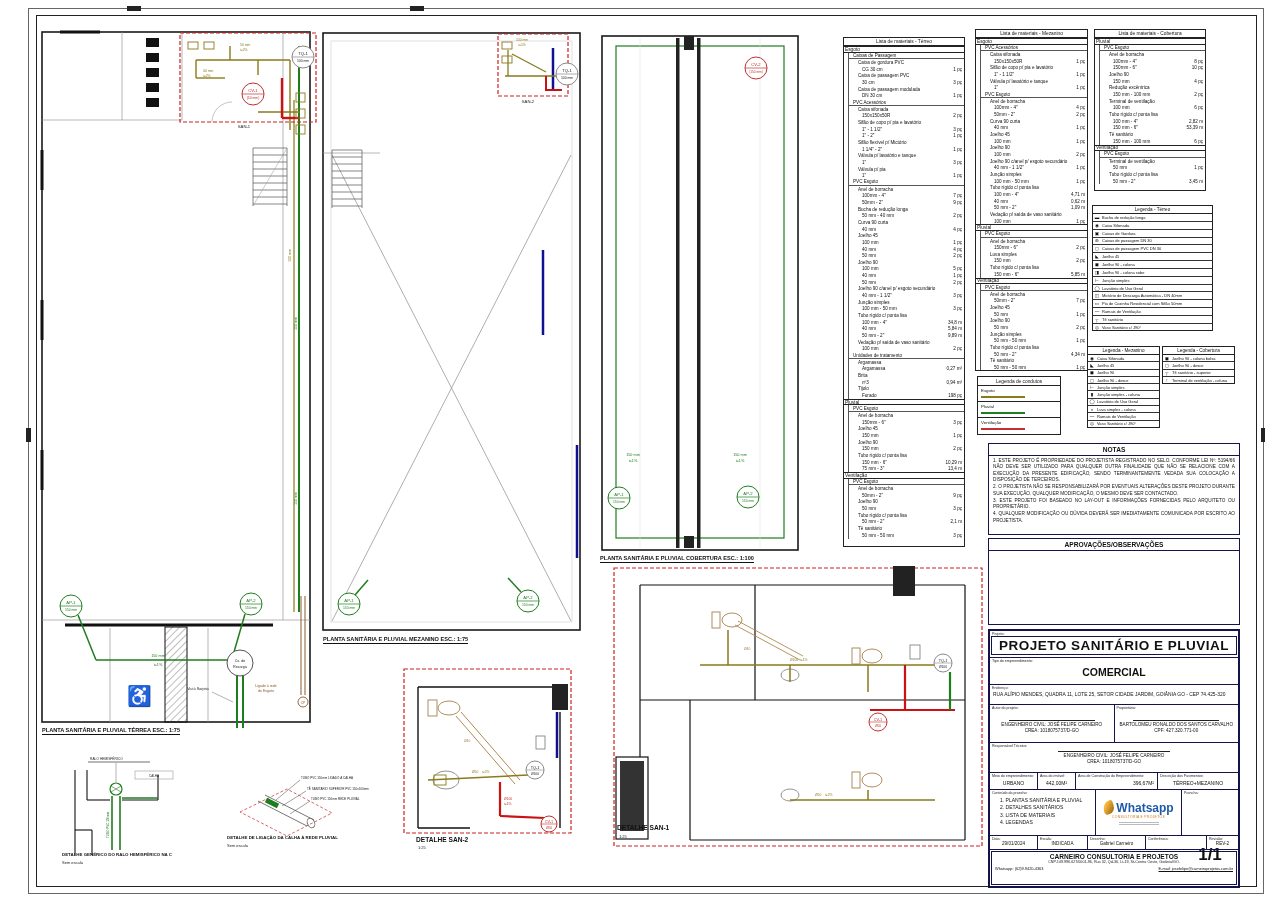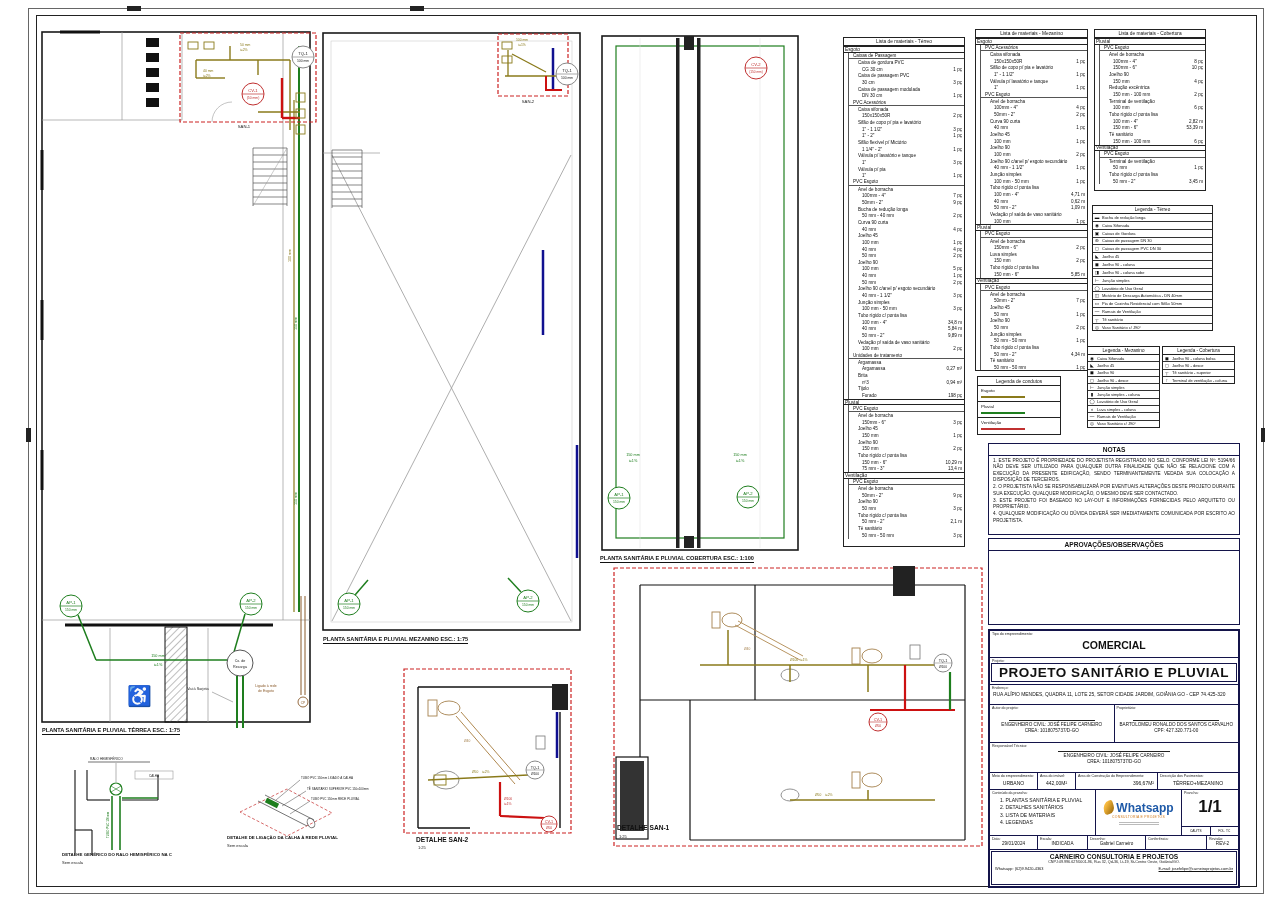--- a/index.html
+++ b/index.html
@@ -74,21 +74,21 @@
   .tb-content-left { width:106px; border-right:1px solid #14144a; }
   .tb-content-items { padding:2px 0 0 10px; }
   .tb-content-item { font-size:5px; line-height:1.5; }
   .tb-logo { width:86px; border-right:1px solid #14144a; display:flex; flex-direction:column; align-items:center; justify-content:center; }
   .logo-row { display:flex; align-items:center; gap:2px; }
   .logo-leaf { width:11px; height:13px; background:linear-gradient(135deg,#f6b93f 30%,#8a5a00); border-radius:80% 20% 60% 30%; transform:rotate(-18deg); }
   .logo-name { font-size:12px; font-weight:bold; color:#1f5aa8; }
   .logo-tag { font-size:3.4px; color:#d07818; letter-spacing:0.3px; margin-top:0.5px; }
   .logo-lines { margin-top:1.5px; }
   .logo-lines i { display:block; width:40px; height:1px; background:#bbb; margin-top:1px; }
-  .tb-sheetno { flex:1; display:flex; flex-direction:column; }
+  .tb-sheetno { flex:1; display:flex; flex-direction:column;gap:48px; }
   .tb-sheet-val { flex:1; text-align:center; font-size:17px; font-weight:bold; line-height:24px; }
   .tb-sheet-sub { display:flex; height:9px; border-top:1px solid #14144a; }
   .tb-sheet-sub span { flex:1; font-size:3.2px; text-align:center; line-height:9px; border-right:1px solid #14144a; overflow:hidden; }
   .tb-sheet-sub span:last-child { border-right:none; }
   .tb-meta { height:14px; display:flex; }
   .tb-meta .tb-cell { display:flex; flex-direction:column; }
   .tb-meta-val { font-size:4.6px; text-align:center; }
   .tb-footer { flex:1; border:1.2px solid #14144a; margin:1px; padding:1px 3px; }
   .tb-company { text-align:center; font-size:6.6px; font-weight:bold; }
   .tb-company-info { text-align:center; font-size:3.7px; color:#222; }
@@ -1186,29 +1186,29 @@
         <p class="note-p">3. ESTE PROJETO FOI BASEADO NO LAY-OUT E INFORMAÇÕES FORNECIDAS PELO ARQUITETO OU PROPRIETÁRIO.</p>
         <p class="note-p">4. QUALQUER MODIFICAÇÃO OU DÚVIDA DEVERÁ SER IMEDIATAMENTE COMUNICADA POR ESCRITO AO PROJETISTA.</p>
       </div>
   </div>
 
   <div class="bigbox" style="left:988px;top:538px;width:252px;height:87px">
     <div class="box-title">APROVAÇÕES/OBSERVAÇÕES</div>
   </div>
 
   <div class="tblock">
-    <div class="tb-sec tb-type">
-      <div class="tb-label">Tipo do empreendimento:</div>
-      <div class="tb-type-val">COMERCIAL</div>
-    </div>
     <div class="tb-sec tb-project">
       <div class="tb-label">Projeto:</div>
       <div class="tb-project-box">
         <span class="tb-title">PROJETO SANITÁRIO E PLUVIAL</span>
       </div>
+    </div>
+    <div class="tb-sec tb-type">
+      <div class="tb-label">Tipo do empreendimento:</div>
+      <div class="tb-type-val">COMERCIAL</div>
     </div>
     <div class="tb-sec tb-addr">
       <div class="tb-label">Endereço:</div>
       <div class="tb-addr-val">RUA ALÍPIO MENDES, QUADRA 11, LOTE 25, SETOR CIDADE JARDIM, GOIÂNIA GO - CEP 74.425-320</div>
     </div>
     <div class="tb-sec tb-twocol">
       <div class="tb-col">
         <div class="tb-label">Autor do projeto:</div>
         <div class="tb-sig"></div>
         <div class="tb-name">ENGENHEIRO CIVIL: JOSÉ FELIPE CARNEIRO</div>

